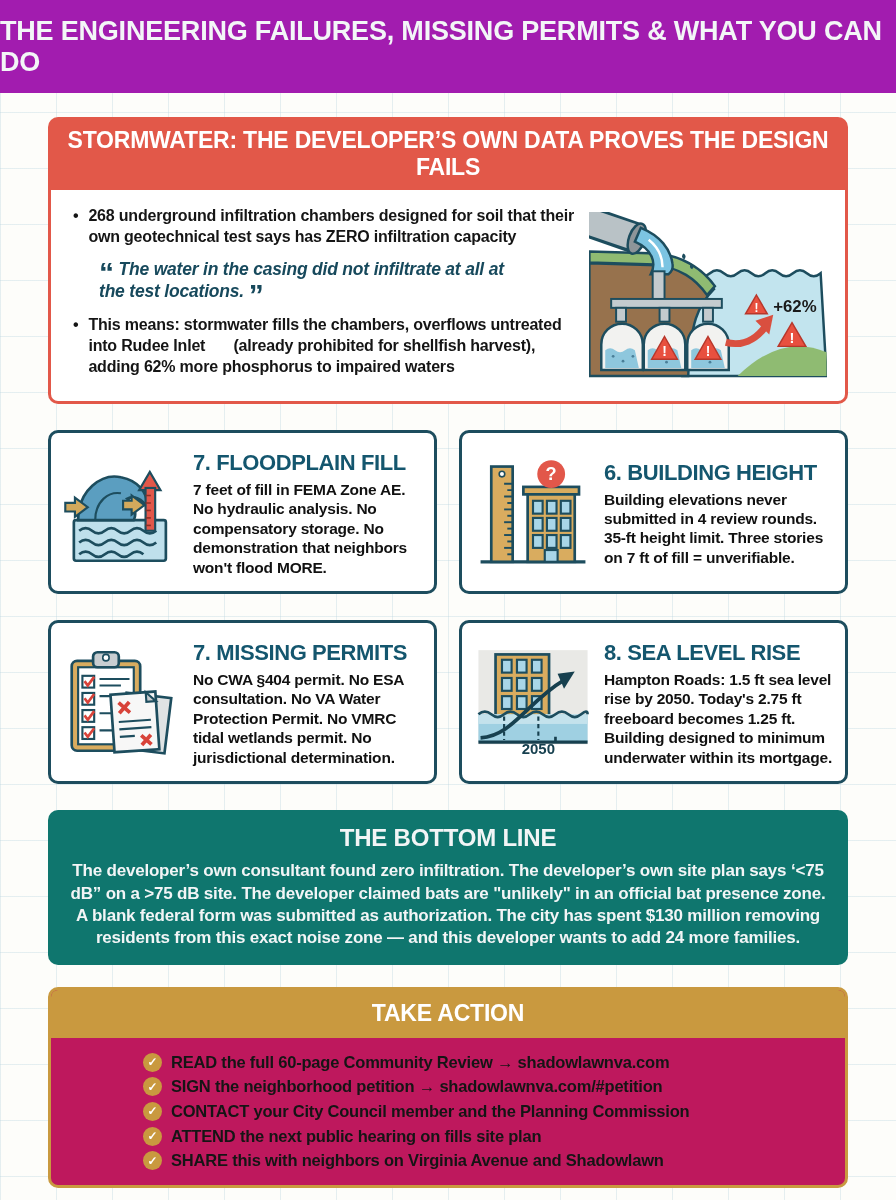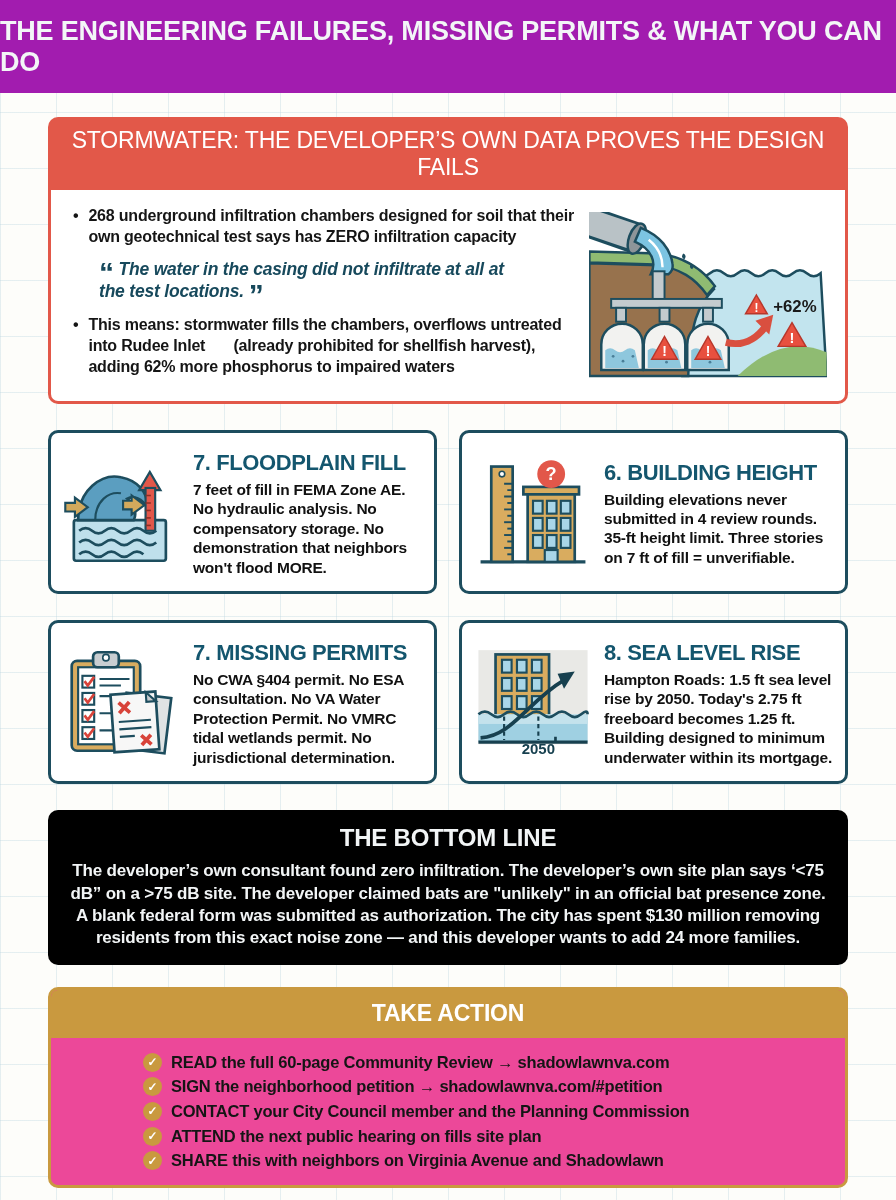--- a/index.html
+++ b/index.html
@@ -17,21 +17,21 @@
     height:93px; background:#a21caf; display:flex; align-items:center; justify-content:center;
   }
   .page-header h1{
     color:#f3f6f7; font-size:27px; font-weight:800; letter-spacing:-0.2px; text-transform:uppercase;
   }
   .main{ margin:0 48px; }
 
   
   .sw-section{ margin-top:24px; }
   .sec-head{
-    background:#e25849; color:#fff; text-align:center; font-weight:400;
+    background:#e25849; color:#fff; text-align:center; font-weight:700;
     font-size:23px; letter-spacing:-0.2px; padding:10px 8px 9px;
     border-radius:10px 10px 0 0;
   }
   .sw-body{
     background:#fff; border:3px solid #e25849; border-top:none;
     border-radius:0 0 10px 10px; padding:16px 18px 14px 22px;
     display:flex; gap:14px;
   }
   .sw-text{ flex:1; font-weight:700; font-size:16px; line-height:1.3; letter-spacing:-0.2px; }
   .sw-bullet{ display:flex; gap:10px; margin-bottom:10px; }
@@ -52,28 +52,28 @@
     height:164px; padding:12px 12px 10px 12px; display:flex; gap:12px; align-items:center;
     overflow:hidden;
   }
   .card-icon{ width:118px; flex:0 0 auto; }
   .card-content{ flex:1; }
   .card-title{ color:#14566e; font-size:22px; font-weight:800; letter-spacing:-0.4px; margin-bottom:4px; }
   .card-body{ font-size:15.5px; font-weight:700; letter-spacing:-0.2px; line-height:1.25; color:#111; }
 
   
   .bottom-line{
-    margin-top:26px; background:#000000; border-radius:10px; color:#f2f5f6;
+    margin-top:26px; background:#0f766e; border-radius:10px; color:#f2f5f6;
     padding:14px 22px 16px; text-align:center;
   }
   .bottom-line h2{ font-size:24px; font-weight:800; letter-spacing:-0.2px; margin-bottom:8px; }
   .bottom-line p{ font-size:17px; font-weight:700; letter-spacing:-0.2px; line-height:1.3; }
 
   
-  .take-action{ margin-top:22px; border:3px solid #c9993f; border-radius:10px; overflow:hidden; background:#ec4899; }
+  .take-action{ margin-top:22px; border:3px solid #c9993f; border-radius:10px; overflow:hidden; background:#be185d; }
   .ta-head{
     background:#c9993f; color:#fff; text-align:center; font-size:23px; font-weight:800;
     letter-spacing:-0.2px; padding:10px 8px 11px;
   }
   .ta-body{ padding:12px 10px 12px 0; display:flex; flex-direction:column; align-items:center; }
   .ta-item{ display:flex; align-items:center; gap:9px; width:600px; margin:2px 0; }
   .ta-check{
     width:19px; height:19px; flex:0 0 auto; border-radius:50%; background:#c9993f; color:#fff;
     font-size:12px; font-weight:800; display:flex; align-items:center; justify-content:center;
   }

